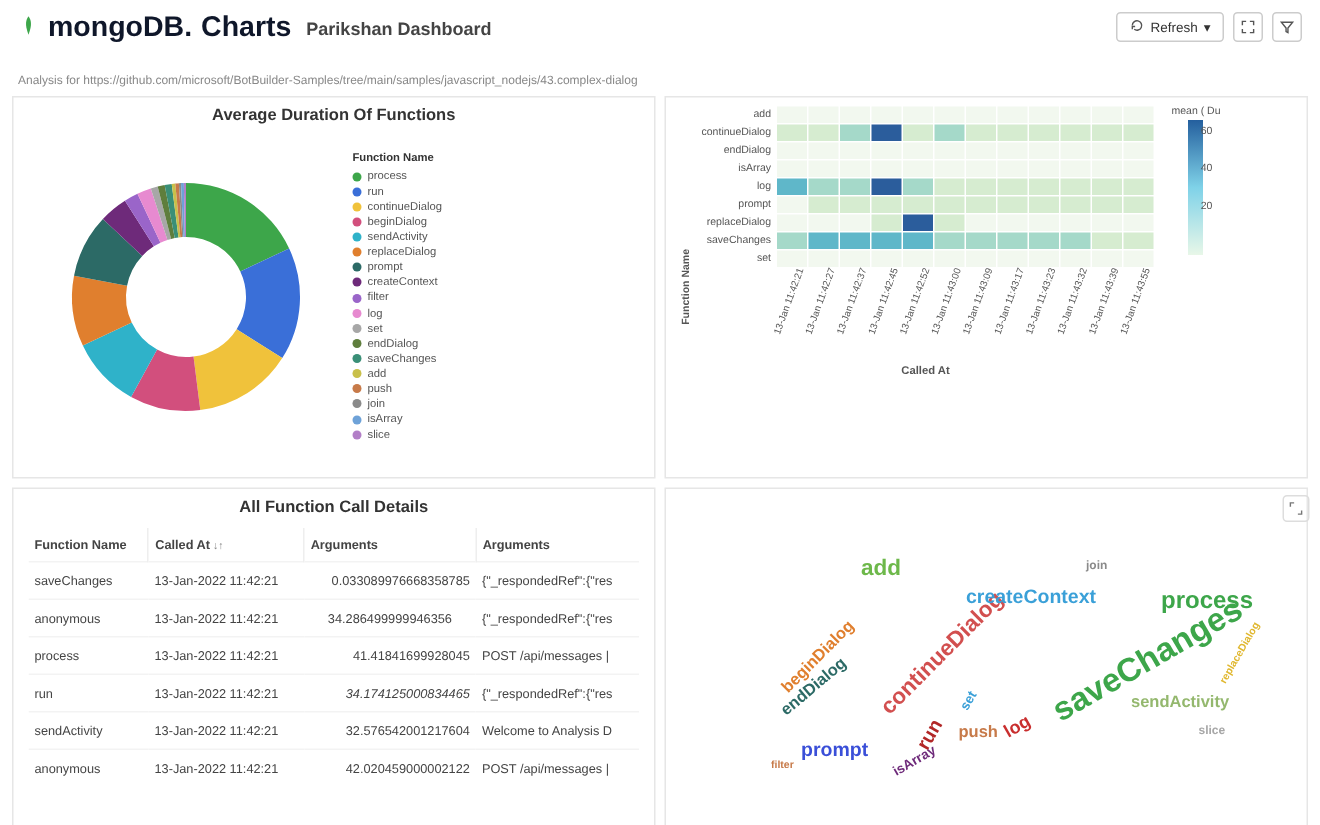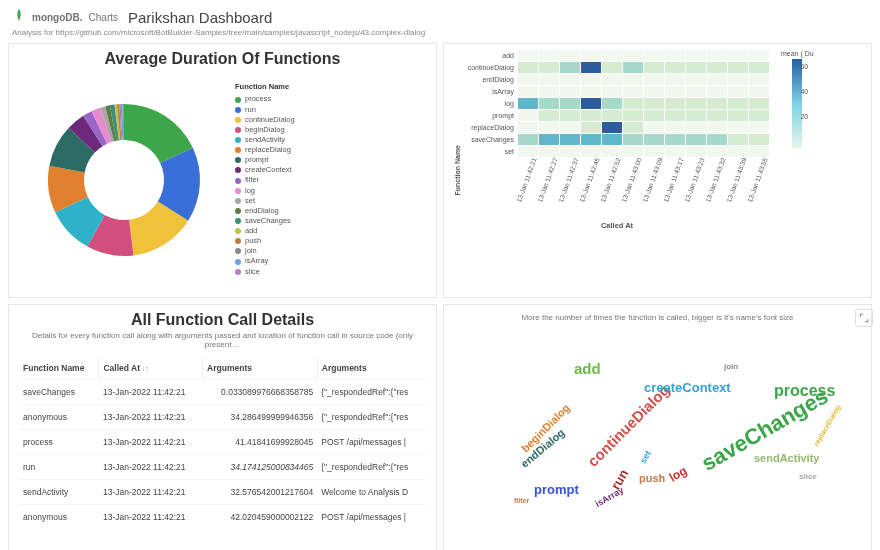--- a/index.html
+++ b/index.html
@@ -1,32 +1,32 @@
 <!DOCTYPE html>
 <html><head>
 <meta charset="utf-8">
 <style>
   * { box-sizing: border-box; margin: 0; padding: 0; }
   body { font-family: -apple-system, BlinkMacSystemFont, "Segoe UI", Helvetica, Arial, sans-serif; background: #fff; color: #222; width: 880px; height: 550px; overflow: hidden; }
   .header { display: flex; align-items: flex-start; justify-content: space-between; padding: 8px 12px 6px 12px; }
   .brand-title { display: flex; flex-direction: column; }
   .brand-row { display: flex; align-items: center; gap: 6px; }
   .brand-row svg { width: 14px; height: 14px; }
-  .brand-text { font-weight: 600; font-size: 10px; color: #737373; }
-  .dash-title { font-size: 15px; color: #444; margin-left: 4px; font-weight: 400; }
-  .subtitle { font-size: 8px; color: #888; margin-top: 2px; }
+  .brand-text { font-weight: 600; font-size: 19px; color: #0f172a; }
+  .dash-title { font-size: 12px; color: #444; margin-left: 4px; font-weight: 700; }
+  .subtitle { font-size: 8px; color: #888; margin-top: 19px; }
   .header-actions { display: flex; gap: 6px; align-items: center; }
   .btn { border: 1px solid #ccc; background: #fff; border-radius: 3px; font-size: 9px; padding: 3px 8px; display: inline-flex; align-items: center; gap: 4px; cursor: pointer; color: #333; }
   .btn svg { width: 10px; height: 10px; }
   .icon-btn { border: 1px solid #ccc; background: #fff; border-radius: 3px; width: 20px; height: 20px; display: inline-flex; align-items: center; justify-content: center; cursor: pointer; }
   .icon-btn svg { width: 10px; height: 10px; stroke: #555; fill: none; stroke-width: 1.5; }
 
   .grid { display: grid; grid-template-columns: 1fr 1fr; grid-template-rows: 255px 255px; gap: 6px; padding: 0 8px 8px 8px; }
   .card { border: 1px solid #e6e6e6; background: #fff; display: flex; flex-direction: column; padding: 6px 10px; position: relative; }
-  .card-title { text-align: center; font-size: 16px; font-weight: 600; color: #333; }
+  .card-title { text-align: center; font-size: 11px; font-weight: 600; color: #333; }
   .card-sub { text-align: center; font-size: 8px; color: #777; margin-top: 2px; }
   .card-body { flex: 1; display: flex; min-height: 0; }
 
   
   .donut-wrap { display: flex; align-items: center; width: 100%; }
   svg.donut { width: 210px; height: 200px; }
   .legend { font-size: 7.5px; line-height: 1.35; margin-left: 6px; }
   .legend-title { font-weight: 700; font-size: 7.5px; margin-bottom: 2px; color: #333; }
   .legend-row { display: flex; align-items: center; gap: 4px; }
   .legend-dot { width: 6px; height: 6px; border-radius: 50%; }
@@ -65,24 +65,44 @@
 
 <div class="header">
   <div class="brand-title">
     <div class="brand-row">
       <span>
         <svg viewBox="0 0 16 16">
             <path d="M8 1 C10 4 11 7 8 15 C5 7 6 4 8 1 Z" fill="#3da64a"></path>
           </svg>
       </span>
       <span class="brand-text">mongoDB.</span>
-      <span class="brand-text" style="font-weight:400">Charts</span>
+      <span class="brand-text" style="font-weight:700">Charts</span>
       <span class="dash-title">Parikshan Dashboard</span>
     </div>
     <span class="subtitle">Analysis for https://github.com/microsoft/BotBuilder-Samples/tree/main/samples/javascript_nodejs/43.complex-dialog</span>
+  </div>
+  <div class="header-actions">
+    <button class="btn">
+      <span><svg viewBox="0 0 16 16">
+            <path d="M3 8a5 5 0 1 1 2 4" fill="none" stroke="#555" stroke-width="1.5"></path>
+            <path d="M3 12v-3h3" fill="none" stroke="#555" stroke-width="1.5"></path>
+          </svg></span>
+      <span>Refresh</span>
+      <span>▾</span>
+    </button>
+    <button class="icon-btn">
+      <svg viewBox="0 0 16 16">
+          <path d="M2 6V2h4M14 10v4h-4M10 2h4v4M6 14H2v-4"></path>
+        </svg>
+    </button>
+    <button class="icon-btn">
+      <svg viewBox="0 0 16 16">
+          <path d="M2 3h12L9 9v5l-2-1V9L2 3z"></path>
+        </svg>
+    </button>
   </div>
 </div>
 
 <div class="grid">
 
   <div class="card">
     <div class="card-title">Average Duration Of Functions</div>
     <div class="card-body donut-wrap">
       <svg class="donut" viewBox="0 0 100 100" id="donut-svg">
           <path d="M50 12A38 38 0 0 1 84.38342799370875 33.82038692052724L68.0965410493204 41.48441416869855A20 20 0 0 0 50 30Z" fill="#3da64a"></path>
@@ -348,42 +368,41 @@
             <div>60</div>
             <div>40</div>
             <div>20</div>
           </div>
       </div>
     </div>
   </div>
 
   <div class="card">
     <div class="card-title">All Function Call Details</div>
-    <div class="card-sub">Details for every function call along with arguments passed and location of function call in source code (only present ...</div>
     <div class="card-body" style="display:block;overflow:hidden">
       <table>
         <thead>
             <tr id="thead-row">
               <th>Function Name</th>
               <th>Called At<span class="sort-ind"> ↓↑</span></th>
               <th>Arguments</th>
               <th>Arguments</th>
             </tr>
           </thead>
         <tbody id="tbody">
             <tr>
               <td>saveChanges</td>
               <td>13-Jan-2022 11:42:21</td>
               <td style="text-align: right;">0.033089976668358785</td>
               <td>{"_respondedRef":{"res</td>
             </tr>
             <tr>
               <td>anonymous</td>
               <td>13-Jan-2022 11:42:21</td>
-              <td style="text-align: right;">34.286499999946356</td>
+              <td style="text-align: center;">34.286499999946356</td>
               <td>{"_respondedRef":{"res</td>
             </tr>
             <tr>
               <td>process</td>
               <td>13-Jan-2022 11:42:21</td>
               <td style="text-align: right;">41.41841699928045</td>
               <td>POST /api/messages |</td>
             </tr>
             <tr>
               <td>run</td>
@@ -407,21 +426,20 @@
       </table>
     </div>
   </div>
 
   <div class="card">
     <div class="floating-icon">
       <svg viewBox="0 0 16 16">
           <path d="M2 6V2h4M14 10v4h-4" stroke-width="1.5"></path>
         </svg>
     </div>
-    <div class="card-sub">More the number of times the function is called, bigger is it's name's font size</div>
     <div class="card-body">
       <div class="cloud" id="cloud">
           <span style="font-size: 22px; color: rgb(61, 166, 74); left: 240px; top: 95px; transform: rotate(-30deg);">saveChanges</span>
           <span style="font-size: 15px; color: rgb(210, 79, 79); left: 120px; top: 95px; transform: rotate(-45deg);">continueDialog</span>
           <span style="font-size: 16px; color: rgb(61, 166, 74); left: 320px; top: 60px; transform: rotate(0deg);">process</span>
           <span style="font-size: 13px; color: rgb(58, 160, 216); left: 190px; top: 58px; transform: rotate(0deg);">createContext</span>
           <span style="font-size: 15px; color: rgb(109, 184, 74); left: 120px; top: 38px; transform: rotate(0deg);">add</span>
           <span style="font-size: 11px; color: rgb(224, 127, 46); left: 60px; top: 100px; transform: rotate(-45deg);">beginDialog</span>
           <span style="font-size: 11px; color: rgb(44, 106, 102); left: 62px; top: 120px; transform: rotate(-40deg);">endDialog</span>
           <span style="font-size: 13px; color: rgb(58, 79, 216); left: 80px; top: 160px; transform: rotate(0deg);">prompt</span>

